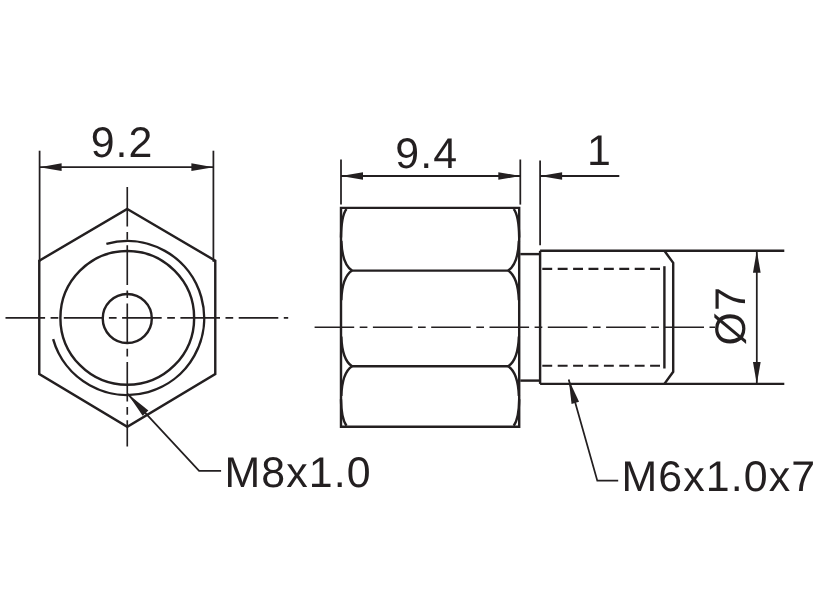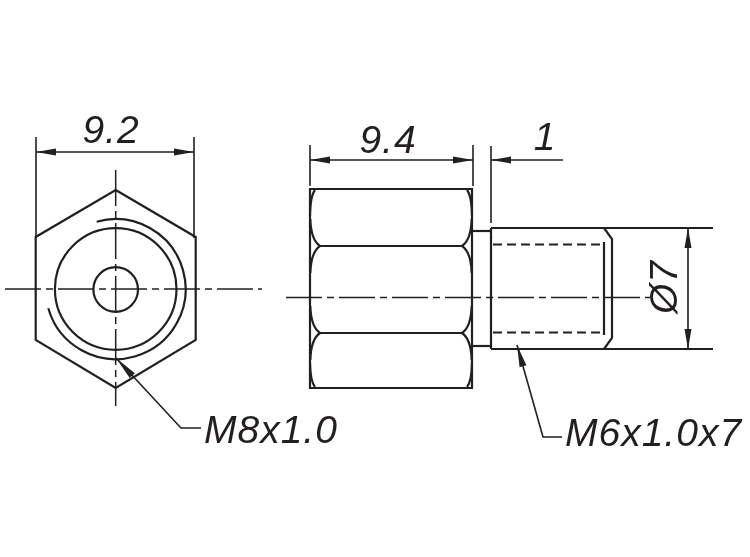--- a/index.html
+++ b/index.html
@@ -4,21 +4,20 @@
 <style>
   :root { --ink: #231f20; --paper: #ffffff; }
   html,body { margin:0; padding:0; }
   body { background: var(--paper); }
   .sheet {
     position: relative;
     width: 750px;
     height: 557px;
     background: var(--paper);
     overflow: hidden;
-    font-style: italic;
   }
   svg { display:block; }
   
   .s  { stroke: var(--ink); fill: none; stroke-linecap: butt; stroke-linejoin: miter; }
   .w2 { stroke-width: 2.2px; }          
   .w1 { stroke-width: 1.6px; }          
   .dash { stroke-width: 2px; stroke-dasharray: 9 5; }           
   .cl { stroke-width: 1.5px; stroke-dasharray: 36 5 7 5; }      
   .f  { fill: var(--ink); stroke: none; }                        
   text {

